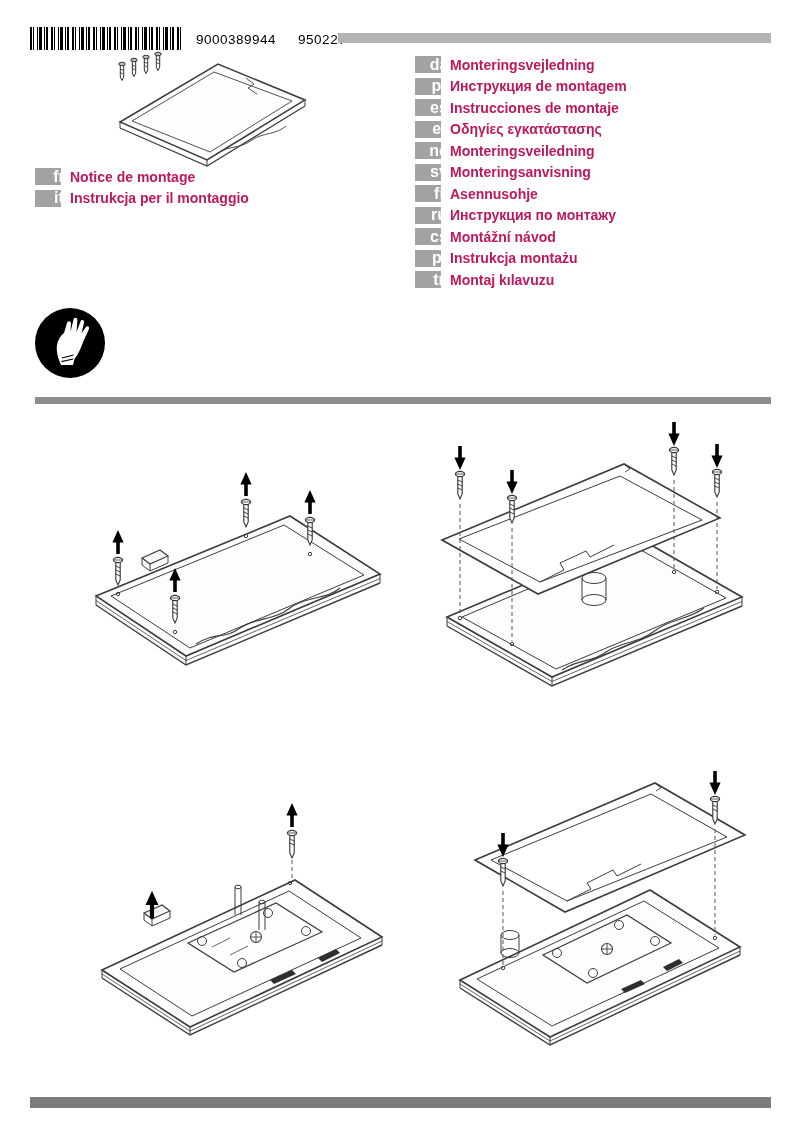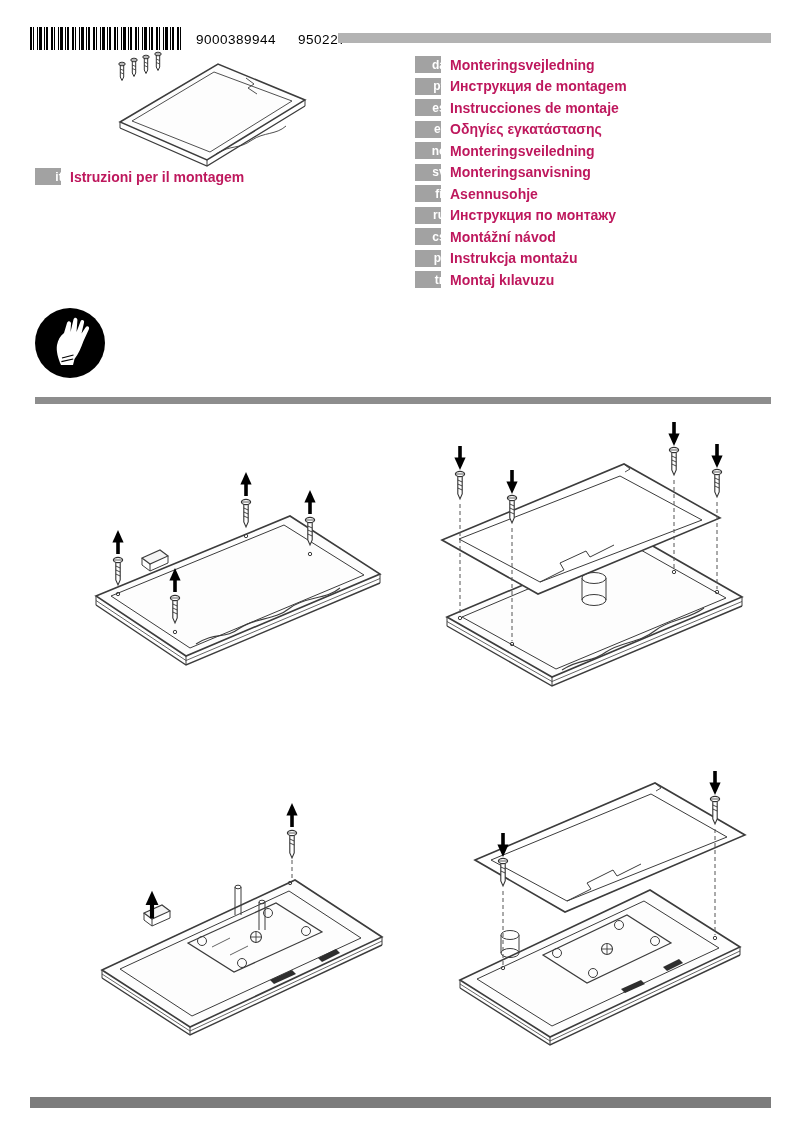--- a/index.html
+++ b/index.html
@@ -28,21 +28,21 @@
   .fig2 { left:412px; top:412px; }
   .fig3 { left:80px;  top:775px; }
   .fig4 { left:415px; top:765px; }
 
   .lang-list { display:flex; flex-direction:column; }
   .langs-left  { left:35px;  top:168px; }
   .langs-right { left:415px; top:56px; }
   .lang-row { display:flex; align-items:center; height:17px; margin-bottom:4.5px; }
   .lang-code {
     width:26px; height:17px; background:#a2a2a2; color:#fff;
-    font-weight:700; font-size:12px; display:flex; align-items:center; justify-content:center;
+    font-weight:700; font-size:16px; display:flex; align-items:center; justify-content:center;
     flex:0 0 26px;
     padding-left:22px;
   }
   .lang-label { margin-left:9px; font-weight:700; font-size:14px; color:#be185d; white-space:nowrap; }
 
   svg { display:block; }
 </style>
 </head>
 <body>
 
@@ -77,22 +77,26 @@
     <g>
       <use href="#fts" x="14" y="14"></use>
       <use href="#fts" x="26" y="10"></use>
       <use href="#fts" x="38" y="7"></use>
       <use href="#fts" x="50" y="4"></use>
     </g>
   </svg>
 
   <div class="abs lang-list langs-left">
     <div class="lang-row">
+        <span class="lang-code">fr</span>
+        <span class="lang-label">Notice de montage</span>
+      </div>
+    <div class="lang-row">
         <span class="lang-code">it</span>
-        <span class="lang-label">Istruzioni per il montagem</span>
+        <span class="lang-label">Instrukcja per il montaggio</span>
       </div>
   </div>
 
   <div class="abs lang-list langs-right">
     <div class="lang-row">
         <span class="lang-code">da</span>
         <span class="lang-label">Monteringsvejledning</span>
       </div>
     <div class="lang-row">
         <span class="lang-code">pt</span>

